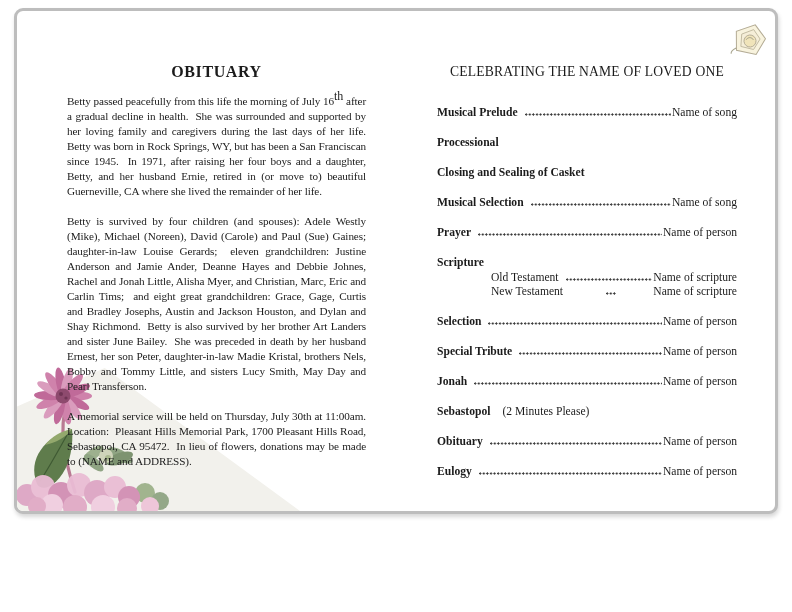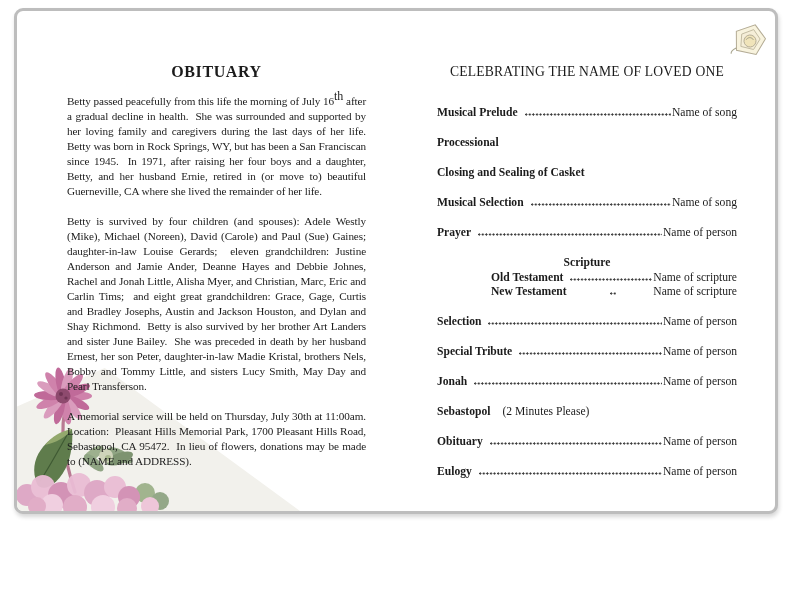--- a/index.html
+++ b/index.html
@@ -44,23 +44,23 @@
 
   .svc-row { display:flex; align-items:baseline; font-size:11.6px; line-height:13px; margin-bottom:17px; }
   .svc-label { font-weight:bold; white-space:nowrap; }
   .svc-note  { margin-left:12px; white-space:nowrap; }
   .svc-value { white-space:nowrap; }
   .svc-leader {
     flex:1 1 auto; height:3px; margin:0 1px 0 7px;
     background-image:radial-gradient(circle at 1.2px 1.5px, #3a3a3a 0.9px, rgba(0,0,0,0) 1.3px);
     background-size:3.6px 3px; background-repeat:repeat-x; background-position:0 100%;
   }
-  .svc-row.heading { margin-bottom:2px;justify-content:center; }
+  .svc-row.heading { margin-bottom:2px; }
   .svc-row.sub { margin-bottom:1px; padding-left:54px; }
-  .svc-sublabel { font-weight:bold; white-space:nowrap; }
+  .svc-sublabel { font-weight:normal; white-space:nowrap; }
   .svc-row.sub-last { margin-bottom:17px;gap:36px; }
 </style>
 </head>
 <body>
 
 <div class="sheet">
 
   <div class="corner-wedge"></div>
 
   <svg class="flower-art" viewBox="0 0 160 186" aria-hidden="true">

